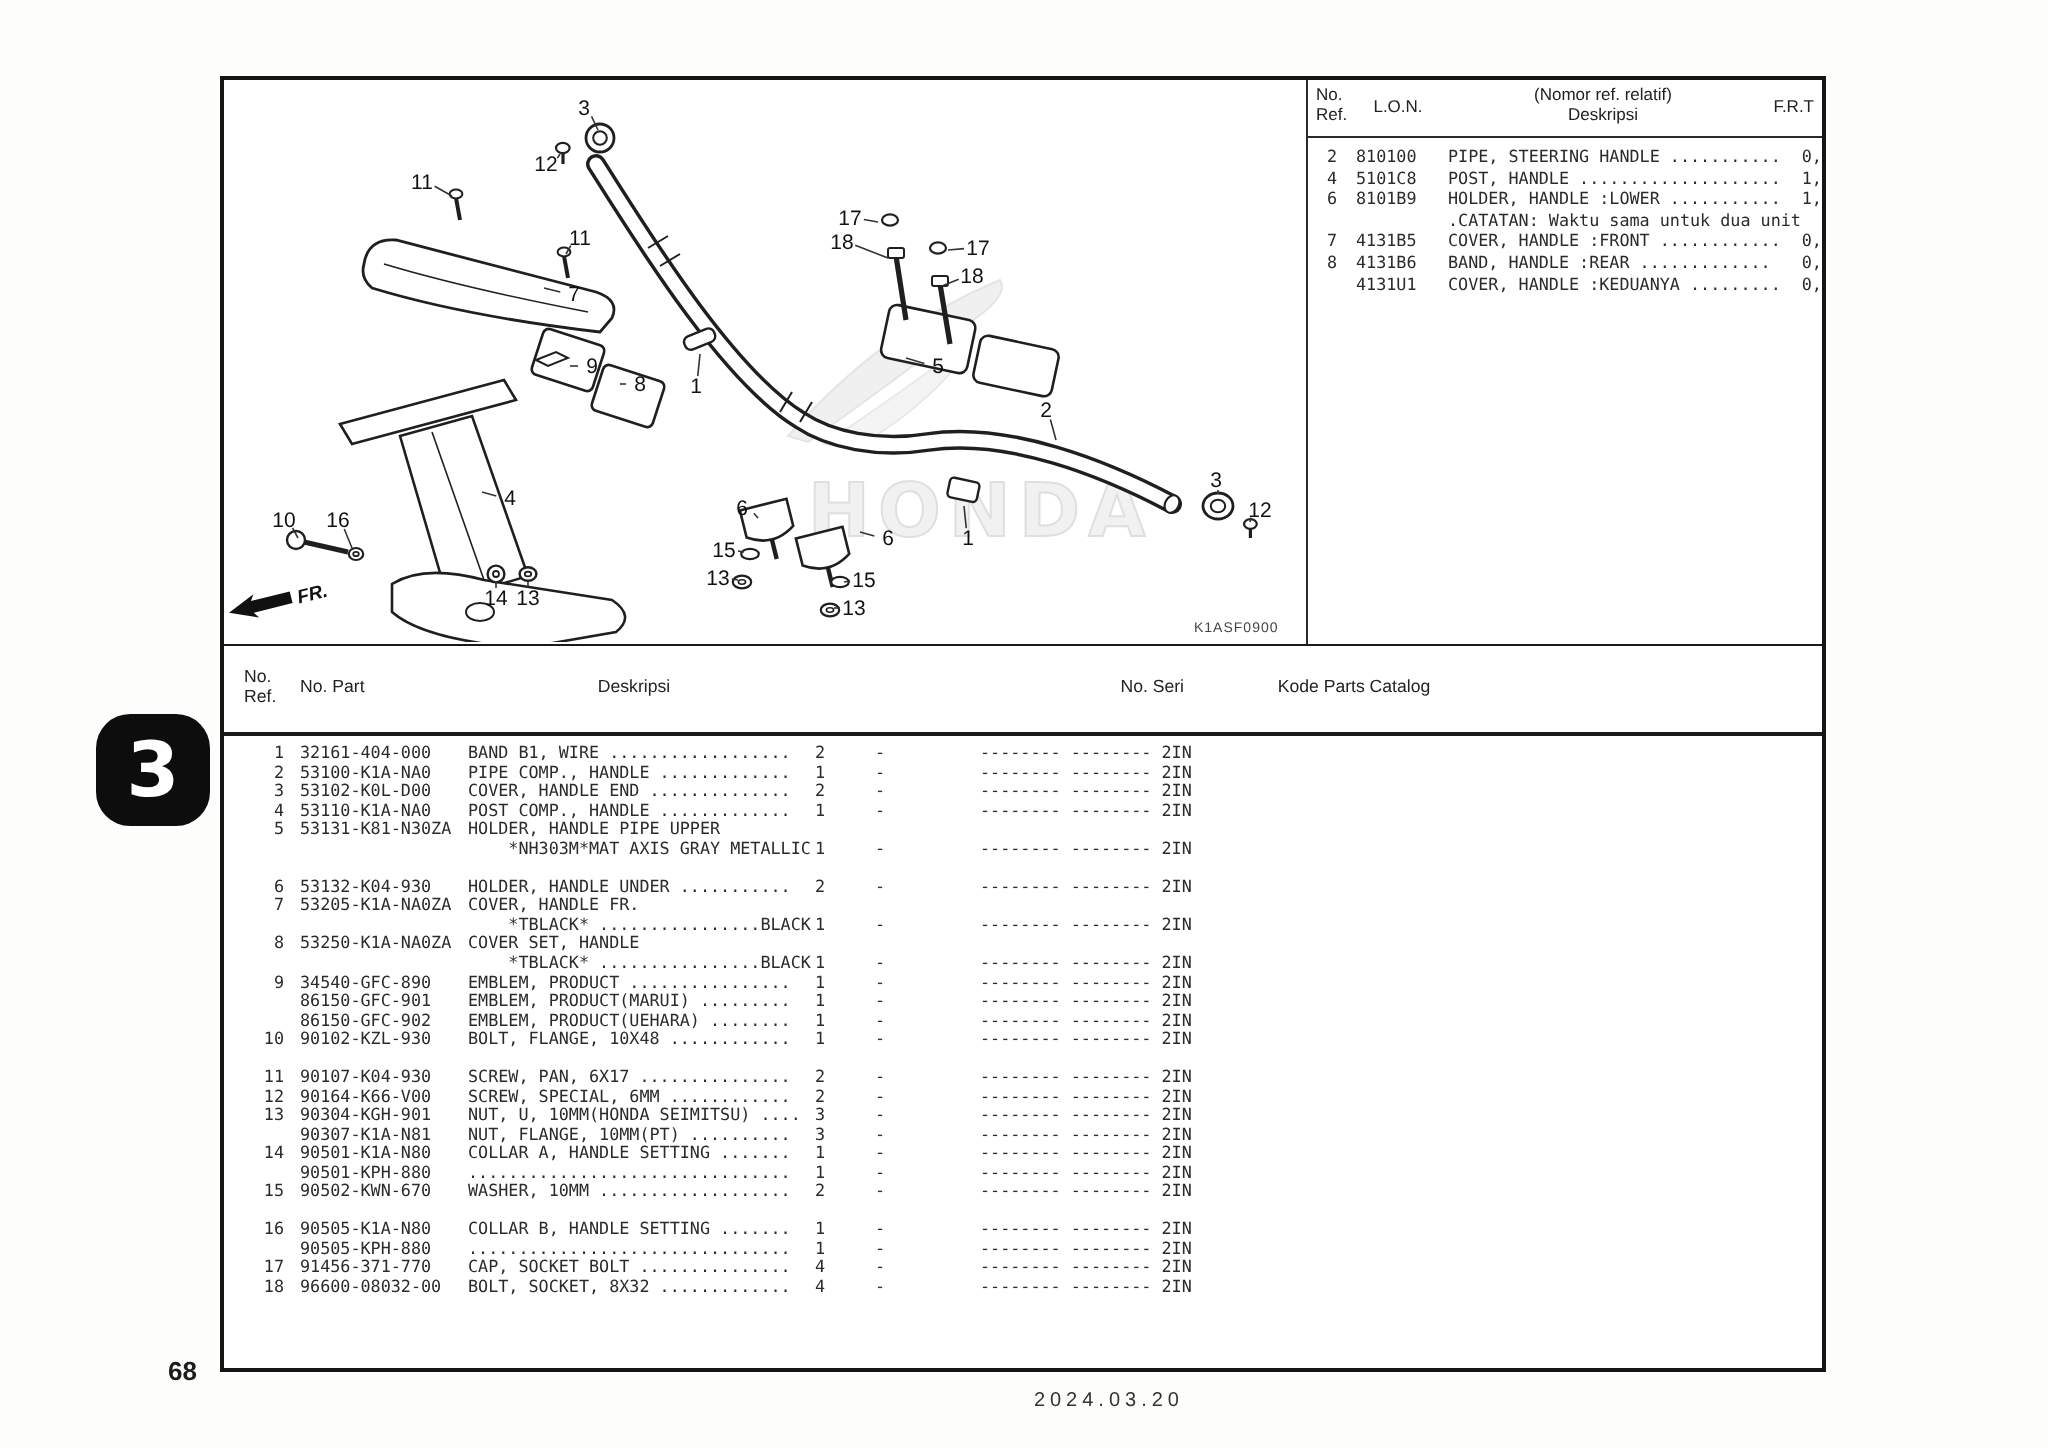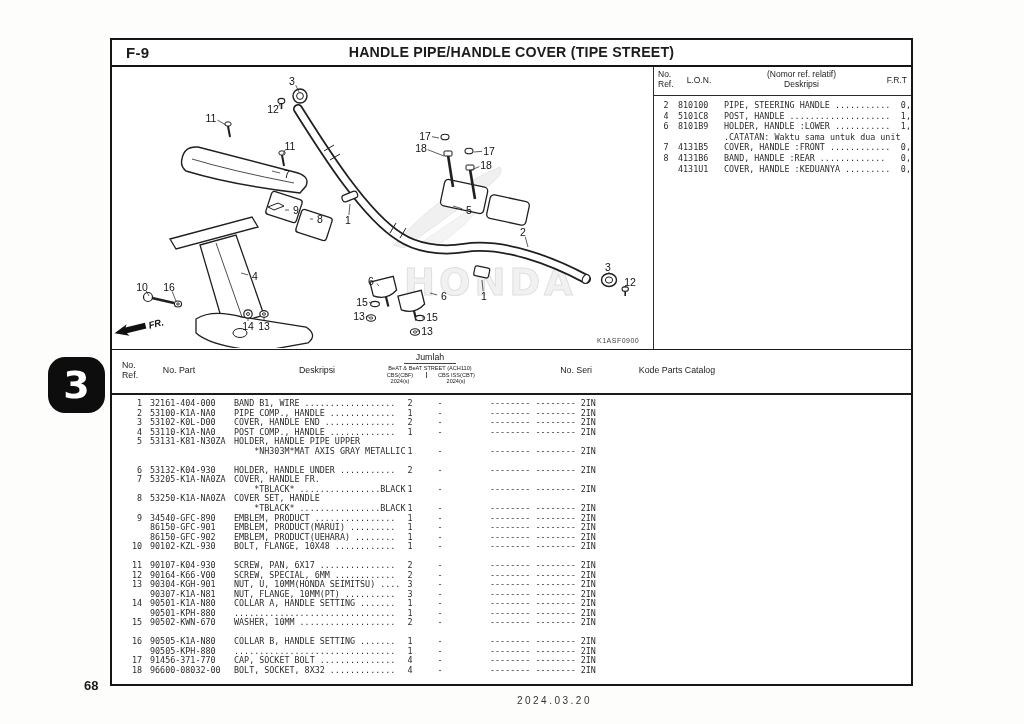--- a/index.html
+++ b/index.html
@@ -31,21 +31,21 @@
   .ref-rows { padding:4px 4px 0 4px; font-family:"DejaVu Sans Mono", monospace; font-size:8.4px; line-height:10.6px; color:#2b2b2b; }
   .ref-row { display:flex; white-space:pre; }
   .rr-ref { width:16px; text-align:center; flex:none; }
   .rr-lon { width:46px; text-align:left; padding-left:4px; flex:none; }
   .rr-desc { width:170px; flex:none; overflow:visible; }
   .rr-frt { width:22px; text-align:right; flex:none; }
 
   
   .pt-head { position:relative; height:45px; border-bottom:2.5px solid #1b1b1b; box-sizing:border-box; font-size:8.8px; color:#222; }
   .pt-h-ref { position:absolute; left:10px; top:10px; line-height:10px; }
-  .pt-h-part { position:absolute; left:22px; width:90px; top:15px; text-align:center; }
+  .pt-h-part { position:absolute; left:38px; width:90px; top:15px; }
   .pt-h-desc { position:absolute; left:130px; width:150px; top:15px; text-align:center; }
   .pt-h-jumlah { position:absolute; left:262px; width:112px; top:2px; text-align:center; }
   .pt-h-jumlah .jl { font-size:8.8px; border-bottom:.8px solid #444; display:inline-block; padding:0 12px 1px 12px; }
   .pt-h-jumlah .jv { font-size:5.6px; line-height:6.6px; margin-top:1px; }
   .jcols { display:flex; font-size:5.6px; line-height:6.6px; }
   .jcols .jc1 { width:52px; border-right:.7px solid #555; }
   .jcols .jc2 { flex:1; }
   .pt-h-seri { position:absolute; left:370px; width:110px; top:15px; text-align:right; }
   .pt-h-kode { position:absolute; left:500px; width:130px; top:15px; text-align:center; }
 
@@ -75,24 +75,20 @@
   .part  { stroke:#1f1f1f; fill:#ffffff; }
   .callout-text { font-family:"Liberation Sans", sans-serif; font-size:10.5px; fill:#111; }
   .dcode { font-family:"Liberation Sans", sans-serif; font-size:7px; fill:#444; letter-spacing:.5px; }
   .wm    { opacity:.55; }
 </style>
 </head>
 <body>
 
 <div class="frame">
 
-  <div class="header-bar">
-    <div class="section-code">F-9</div>
-    <div class="page-title">HANDLE PIPE/HANDLE COVER (TIPE STREET)</div>
-  </div>
 
   <div class="top-area">
 
     <div class="diagram">
       <svg width="541" height="281" viewBox="0 0 541 281">
 
         <g class="wm">
           <path d="M282,178 Q330,124 388,100 Q392,106 380,116 Q336,150 292,181 Z" fill="#e4e4e4" stroke="#cfcfcf" stroke-width="1"></path>
           <path d="M300,182 Q345,152 376,128 Q360,158 316,184 Z" fill="#ececec" stroke="#d6d6d6" stroke-width="0.8"></path>
           <text id="wm-text" x="292" y="228" font-family="DejaVu Sans, sans-serif" font-weight="bold" font-size="37" letter-spacing="4" fill="#e6e6e6" stroke="#c6c6c6" stroke-width="1">HONDA</text>
@@ -306,32 +302,20 @@
     </div>
   </div>
 
   <div class="pt-head">
     <div class="pt-h-ref">
       <div>No.</div>
       <div>Ref.</div>
     </div>
     <div class="pt-h-part">No. Part</div>
     <div class="pt-h-desc">Deskripsi</div>
-    <div class="pt-h-jumlah">
-      <span class="jl">Jumlah</span>
-      <div class="jv">BeAT &amp; BeAT STREET (ACH110)</div>
-      <div class="jcols">
-        <div class="jc1">CBS(CBF)</div>
-        <div class="jc2">CBS ISS(CBT)</div>
-      </div>
-      <div class="jcols">
-        <div class="jc1" style="border-right:none">2024(s)</div>
-        <div class="jc2">2024(s)</div>
-      </div>
-    </div>
     <div class="pt-h-seri">No. Seri</div>
     <div class="pt-h-kode">Kode Parts Catalog</div>
   </div>
 
   <div class="pt-body">
       <div class="p-row"><span class="c-ref">1</span><span class="c-part">32161-404-000</span><span class="c-desc">BAND B1, WIRE ..................</span><span class="c-qty">2</span><span class="c-q2">-</span><span class="c-seri">-------- -------- 2IN</span></div>
       <div class="p-row"><span class="c-ref">2</span><span class="c-part">53100-K1A-NA0</span><span class="c-desc">PIPE COMP., HANDLE .............</span><span class="c-qty">1</span><span class="c-q2">-</span><span class="c-seri">-------- -------- 2IN</span></div>
       <div class="p-row"><span class="c-ref">3</span><span class="c-part">53102-K0L-D00</span><span class="c-desc">COVER, HANDLE END ..............</span><span class="c-qty">2</span><span class="c-q2">-</span><span class="c-seri">-------- -------- 2IN</span></div>
       <div class="p-row"><span class="c-ref">4</span><span class="c-part">53110-K1A-NA0</span><span class="c-desc">POST COMP., HANDLE .............</span><span class="c-qty">1</span><span class="c-q2">-</span><span class="c-seri">-------- -------- 2IN</span></div>
       <div class="p-row"><span class="c-ref">5</span><span class="c-part">53131-K81-N30ZA</span><span class="c-desc">HOLDER, HANDLE PIPE UPPER</span><span class="c-qty"></span><span class="c-q2"></span><span class="c-seri"></span></div>

